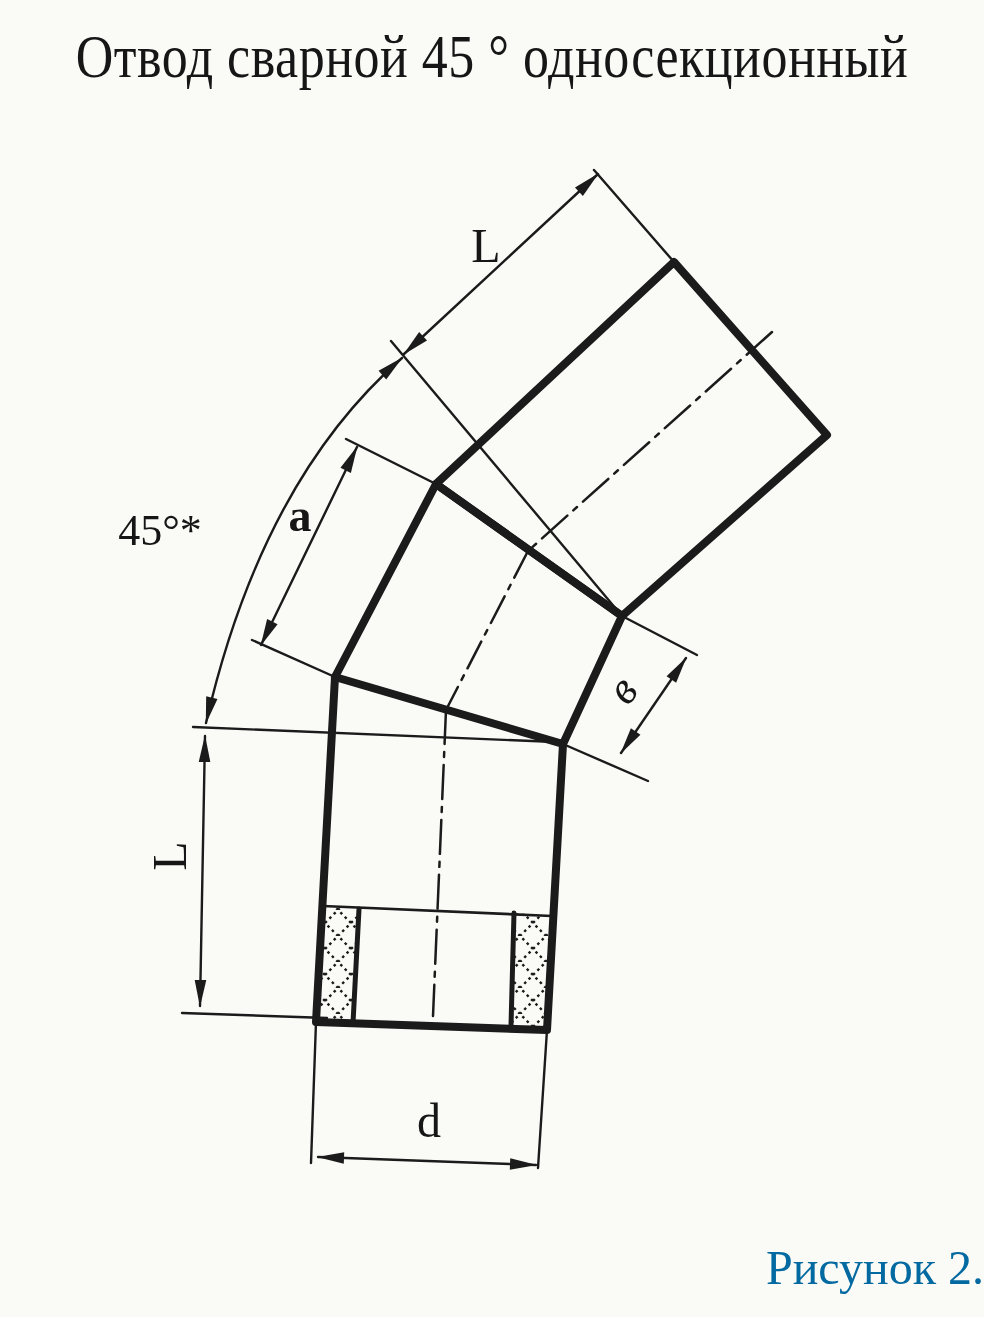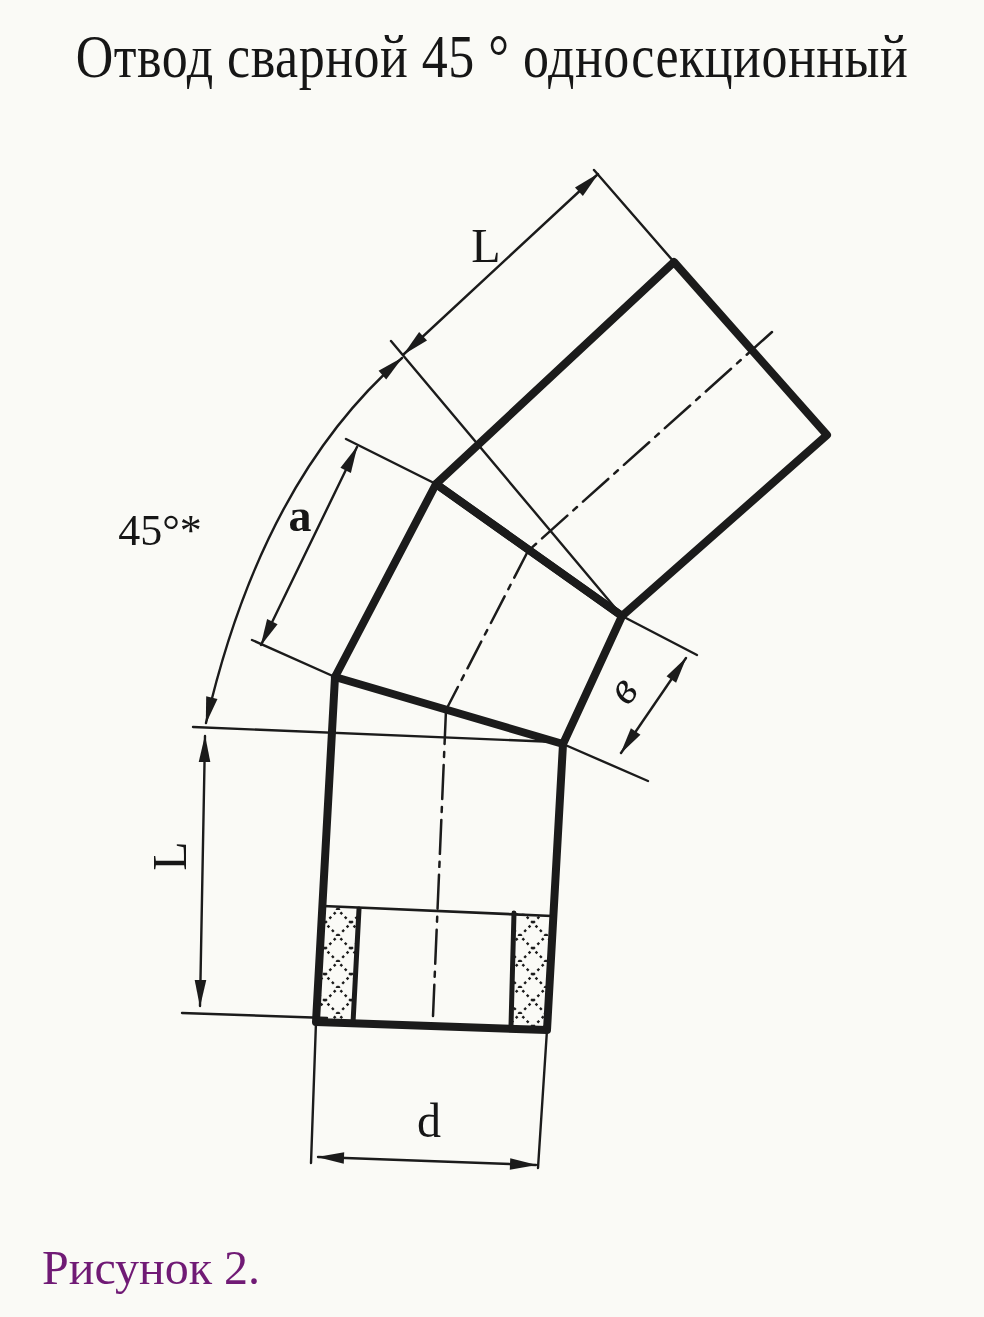--- a/index.html
+++ b/index.html
@@ -16,25 +16,25 @@
     text-align:center;
     font-size:52px;
     letter-spacing:0.5px;
     color:#161616;
     transform:scaleY(1.16);
     transform-origin:top center;
     white-space:nowrap;
   }
   .caption{
     position:absolute;top:1240px;left:0;width:100%;
-    text-align:left;
+    text-align:right;
     padding-left:42px;
     box-sizing:border-box;
     font-size:48px;
-    color:#701a75;
+    color:#0369a1;
   }
   svg.drawing{position:absolute;left:0;top:0;}
   svg .ink{stroke:#1b1b1b;fill:none;stroke-linecap:round;stroke-linejoin:round;}
   svg text{fill:#161616;font-family:"Liberation Serif", serif;}
 </style>
 </head>
 <body>
 
 <div class="page">
 

